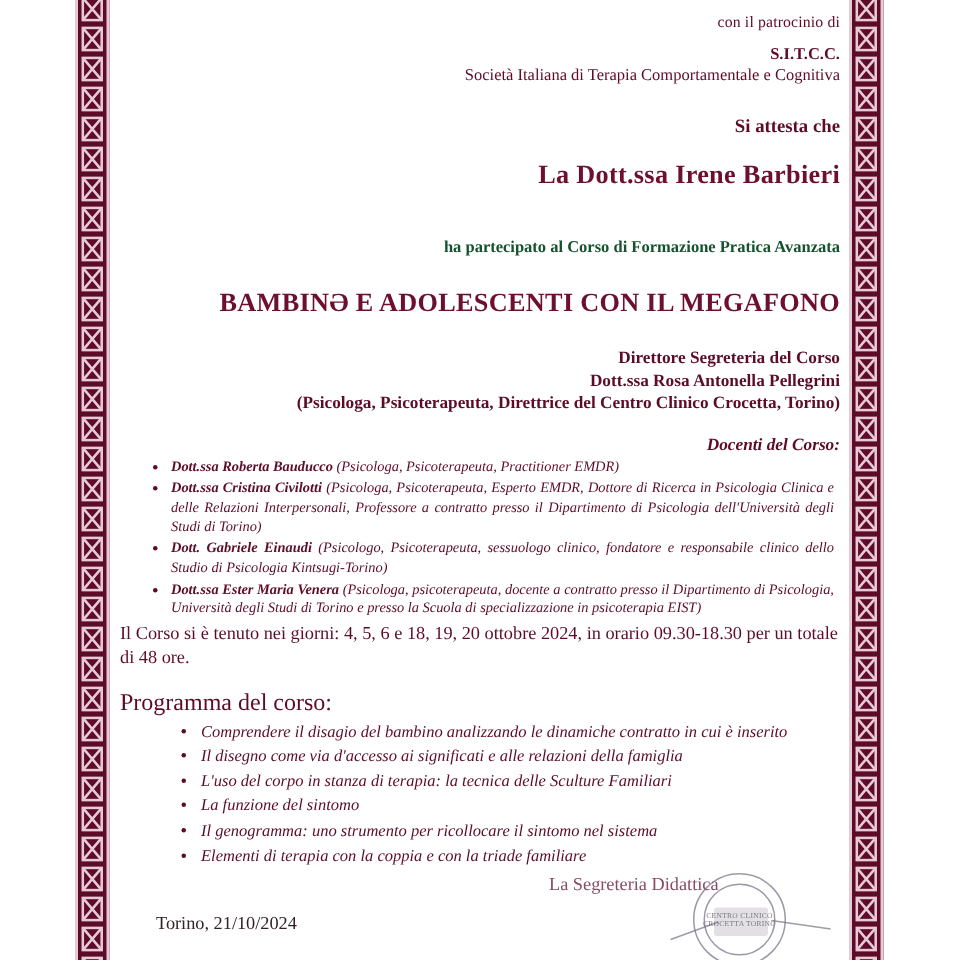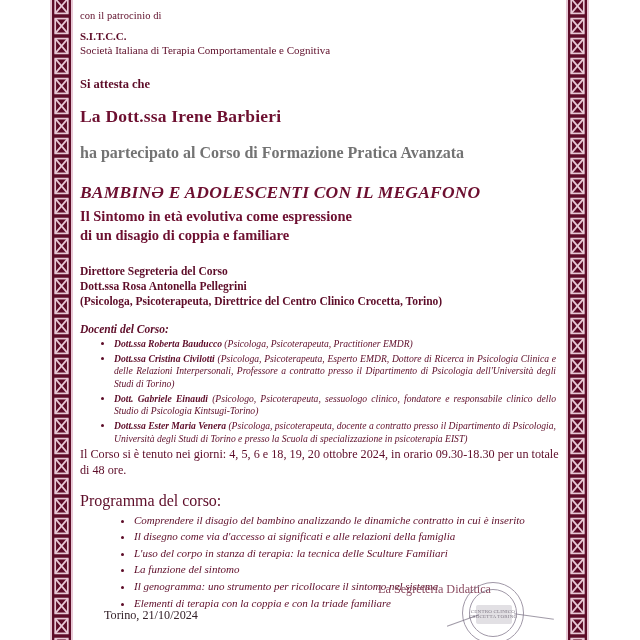--- a/index.html
+++ b/index.html
@@ -54,21 +54,21 @@
     position: absolute;
     left: 78px;
     top: 0;
     width: 484px;
     height: 640px;
     box-sizing: border-box;
     padding: 4px 2px 0 2px;
     color: #5d0c28;
   }
 
-  .t-center { text-align: left; }
+  .t-center { text-align: right; }
 
   .patrocinio {
     font-size: 10.5px;
     color: #5d0c28;
     margin: 6px 0 0 0;
     letter-spacing: .1px;
   }
   .sitcc-acronym {
     font-size: 11px;
     font-weight: bold;
@@ -87,32 +87,31 @@
     margin: 21px 0 0 0;
   }
   .recipient {
     font-size: 17.5px;
     font-weight: bold;
     color: #6d0f30;
     margin: 14px 0 0 0;
     letter-spacing: .2px;
   }
   .participated {
-    font-size: 16px;
-    font-weight: bold;
-    color: #737373;
-    margin: 17px 0 0 0;
+    font-size: 11px;
+    font-weight: bold;
+    color: #14532d;
+    margin: 32px 0 0 0;
   }
   .course-title {
     font-size: 17.5px;
     font-weight: bold;
     color: #6d0f30;
     margin: 20px 0 0 0;
     letter-spacing: .2px;
-    font-style: italic;
   }
   .course-sub {
     font-size: 14.5px;
     font-weight: bold;
     color: #6d0f30;
     margin: 4px 0 0 0;
     line-height: 1.28;
   }
 
   .director-block {
@@ -191,21 +190,21 @@
   }
   .footer-date {
     position: absolute;
     left: 26px;
     top: 38px;
     font-size: 12.2px;
     color: #332028;
   }
   .footer-signature {
     position: absolute;
-    left: 300px;
+    left: 288px;
     top: 12px;
     font-size: 12.2px;
     color: #8a4b60;
     white-space: nowrap;
   }
 
   .stamp {
     position: absolute;
     left: 384px;
     top: 12px;
@@ -669,24 +668,20 @@
     <div class="sitcc-name t-center">Società Italiana di Terapia Comportamentale e Cognitiva</div>
 
     <div class="attesta t-center">Si attesta che</div>
 
     <div class="recipient t-center">La Dott.ssa Irene Barbieri</div>
 
     <div class="participated t-center">ha partecipato al Corso di Formazione Pratica Avanzata</div>
 
     <div class="course-title t-center">BAMBINƏ E ADOLESCENTI CON IL MEGAFONO</div>
 
-    <div class="course-sub t-center">
-      <span>Il Sintomo in età evolutiva come espressione</span><br>
-      <span>di un disagio di coppia e familiare</span>
-    </div>
 
     <div class="director-block t-center">
       <div>Direttore Segreteria del Corso</div>
       <div>Dott.ssa Rosa Antonella Pellegrini</div>
       <div>(Psicologa, Psicoterapeuta, Direttrice del Centro Clinico Crocetta, Torino)</div>
     </div>
 
     <div class="docenti-head t-center">Docenti del Corso:</div>
 
     <ul class="docenti-list">

